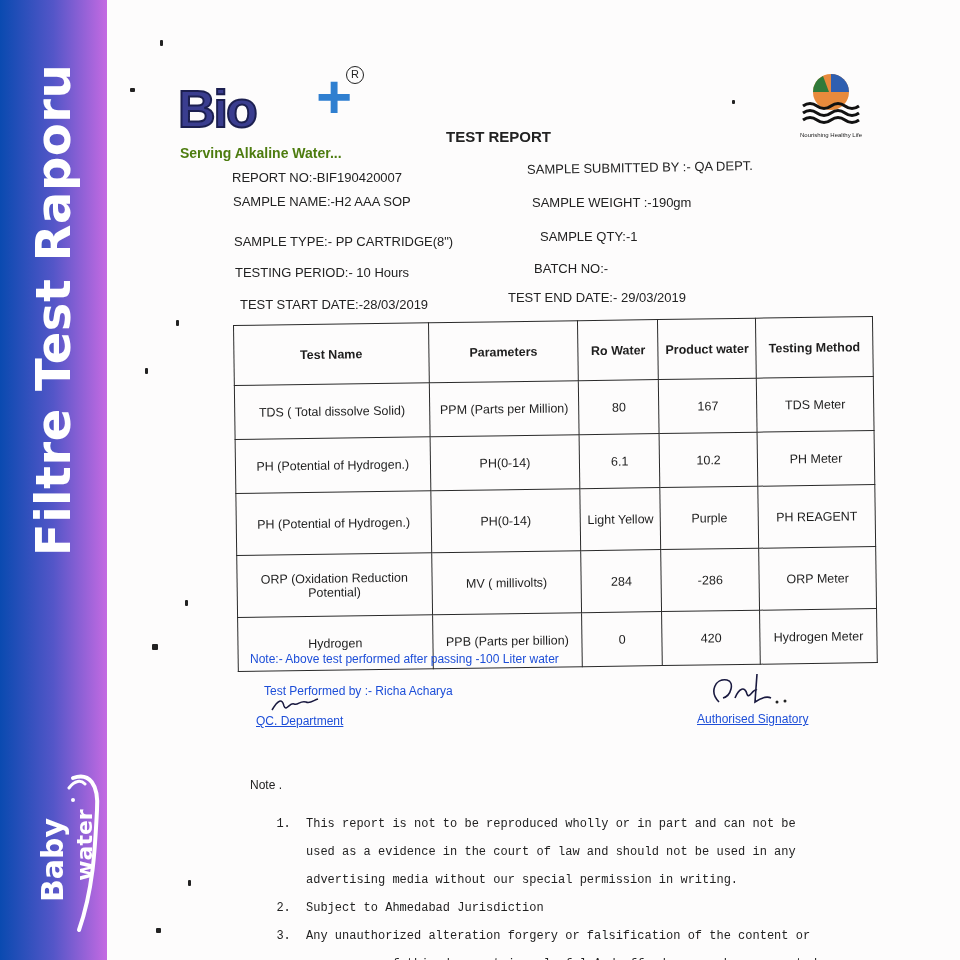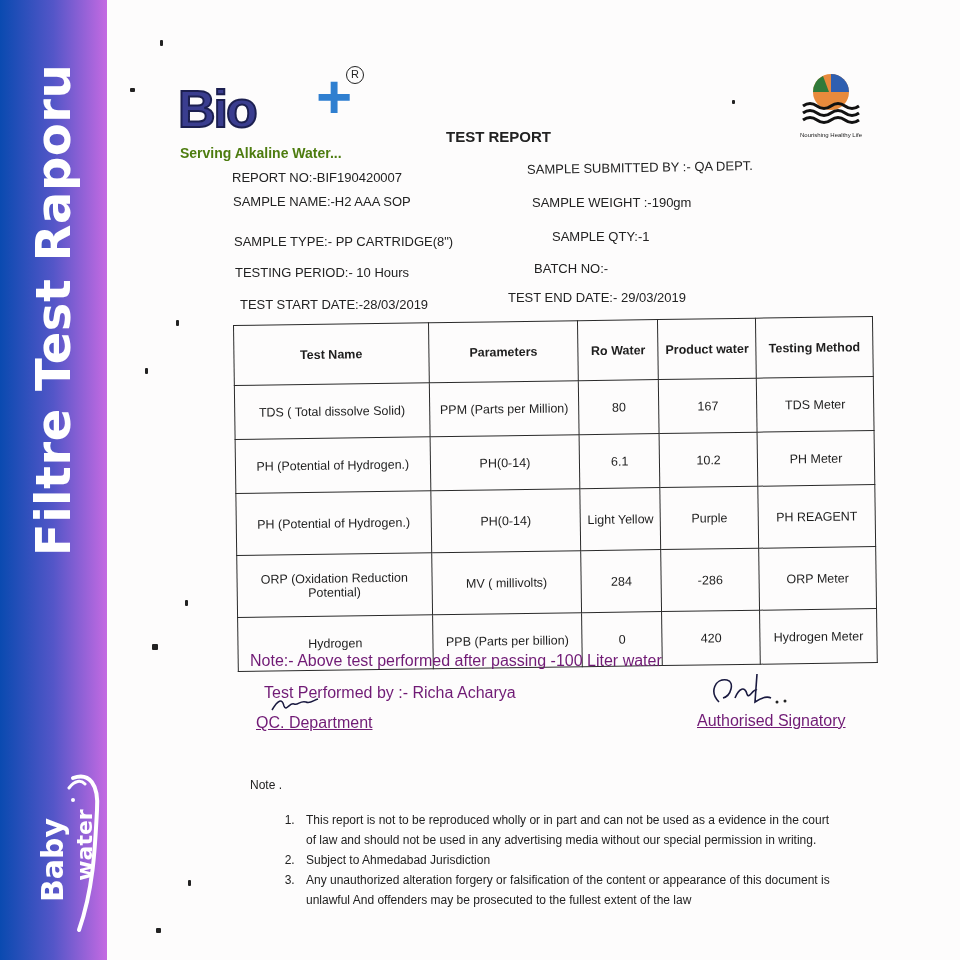--- a/index.html
+++ b/index.html
@@ -62,26 +62,26 @@
       border-collapse: collapse; transform: rotate(-0.8deg); transform-origin: top left;
       font-size: 12.5px; color: #1e1e1e; background: transparent;
     }
     table.results th, table.results td {
       border: 1.3px solid #2a2a2a; text-align: center; vertical-align: middle; padding: 4px 6px;
     }
     table.results th { font-weight: 700; height: 60px; }
     table.results td { height: 54px; }
     table.results tr.tall td { height: 62px; }
 
-    .note-line { position: absolute; font-size: 16px; color: #701a75; white-space: nowrap; }
+    .note-line { position: absolute; font-size: 12px; color: #1d4ed8; white-space: nowrap; }
     .underline { text-decoration: underline; }
 
     .footnotes { position: absolute; left: 250px; top: 778px; width: 580px; font-size: 12px; color: #222; }
     .footnotes ol { margin-left: 48px; margin-top: 18px; }
-    .footnotes li { line-height: 20px; padding-left: 8px; }
+    .footnotes li { line-height: 28px; padding-left: 8px; font-family: Liberation Mono, monospace; }
 
     .speck { position: absolute; width: 3px; height: 6px; background: #222; border-radius: 1px; }
   </style>
 </head>
 <body>
 
 <div class="sidebar">
   <div class="sidebar-title">Filtre Test Raporu</div>
   <div class="brand">
     <svg class="brand-swoosh" width="36" height="165" viewBox="0 0 36 165">
@@ -117,21 +117,21 @@
 </div>
 
 <div class="meta" style="left:232px; top:170px;">REPORT NO:-BIF190420007</div>
 <div class="meta" style="left:233px; top:194px;">SAMPLE NAME:-H2 AAA SOP</div>
 <div class="meta" style="left:234px; top:234px;">SAMPLE TYPE:-  PP CARTRIDGE(8")</div>
 <div class="meta" style="left:235px; top:265px;">TESTING  PERIOD:-  10 Hours</div>
 <div class="meta" style="left:240px; top:297px;">TEST START DATE:-28/03/2019</div>
 
 <div class="meta" style="left:527px; top:160px; transform:rotate(-1deg);">SAMPLE SUBMITTED BY :- QA DEPT.</div>
 <div class="meta" style="left:532px; top:195px;">SAMPLE  WEIGHT :-190gm</div>
-<div class="meta" style="left:552px; top:229px;">SAMPLE QTY:-1</div>
+<div class="meta" style="left:540px; top:229px;">SAMPLE QTY:-1</div>
 <div class="meta" style="left:534px; top:261px;">BATCH NO:-</div>
 <div class="meta" style="left:508px; top:290px;">TEST END DATE:- 29/03/2019</div>
 
 <table class="results">
   <thead>
     <tr>
       <th style="width:195px;">Test Name</th>
       <th style="width:150px;">Parameters</th>
       <th style="width:80px;">Ro Water</th>
       <th style="width:98px;">Product water</th>

